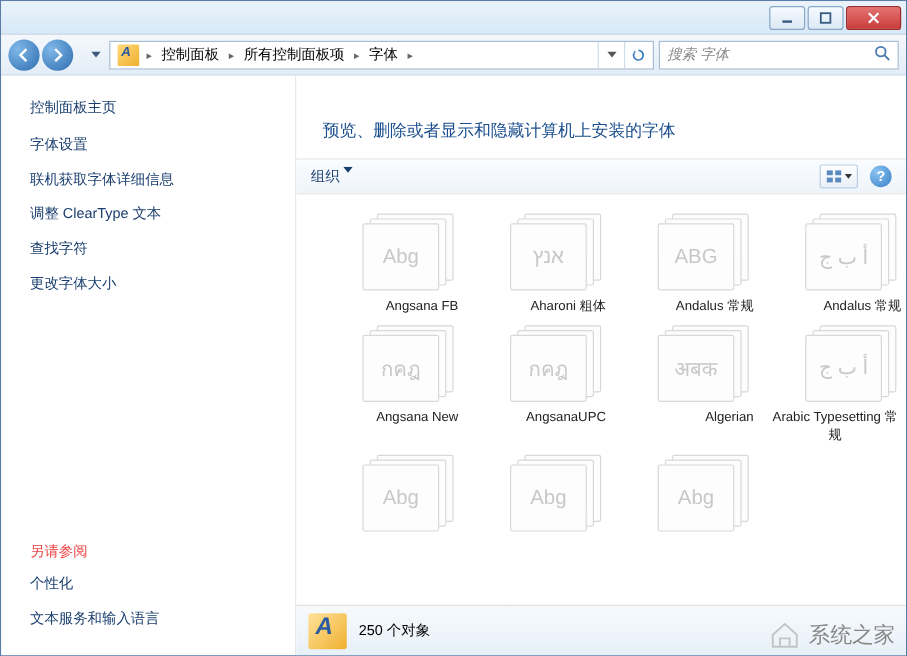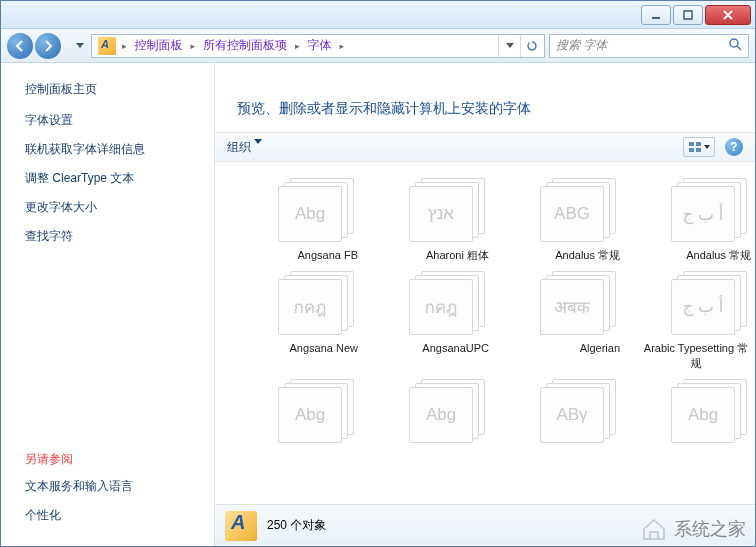--- a/index.html
+++ b/index.html
@@ -14,31 +14,31 @@
 
 .navbar { height: 34px; background: linear-gradient(to bottom, #f4f8fc, #e3edf7); display: flex; align-items: center; padding: 0 6px; border-bottom: 1px solid #c4d6e8; gap: 4px; }
 .navcircle { width: 26px; height: 26px; border-radius: 50%; background: radial-gradient(circle at 30% 30%, #7fb8e8, #2d6cb0); display: flex; align-items: center; justify-content: center; cursor: pointer; }
 .navcircle svg { width: 14px; height: 14px; fill: #fff; }
 .navpair { display: flex; gap: 2px; margin-right: 8px; }
 .navdrop { width: 14px; display: flex; align-items: center; justify-content: center; cursor: pointer; }
 
 .addressbar { flex: 1; height: 24px; border: 1px solid #a8bdd4; background: #fff; display: flex; align-items: center; padding: 0 2px; font-size: 12px; }
 .addr-icon { width: 18px; height: 18px; background: linear-gradient(135deg, #ffd97a, #f0b030); margin: 0 4px; position: relative; border-radius: 1px; }
 .addr-icon::after { content: "A"; position: absolute; font-size: 11px; color: #2a5aa0; font-weight: bold; font-style: italic; left: 3px; top: 1px; }
-.crumb { padding: 0 6px; color: #6d28d9; cursor: pointer; white-space: nowrap; }
+.crumb { padding: 0 6px; color: #000000; cursor: pointer; white-space: nowrap; }
 .crumb-sep { color: #666; font-size: 9px; padding: 0 2px; }
 .addr-tail { margin-left: auto; display: flex; }
 .addr-btn { width: 22px; height: 22px; border-left: 1px solid #d0dce8; display: flex; align-items: center; justify-content: center; cursor: pointer; }
 
 .searchbox { width: 200px; height: 24px; border: 1px solid #a8bdd4; background: #fff; display: flex; align-items: center; padding: 0 6px; font-size: 12px; color: #888; font-style: italic; }
 .searchbox .sicon { margin-left: auto; color: #4a7ab0; }
 
 .body { flex: 1; display: flex; overflow: hidden; }
 
-.sidebar { width: 214px; background: #fff; border-right: 1px solid #e0e0e0; padding: 18px 10px 10px 24px; display: flex; flex-direction: column; font-size: 12px; }
+.sidebar { width: 246px; background: #fff; border-right: 1px solid #e0e0e0; padding: 18px 10px 10px 24px; display: flex; flex-direction: column; font-size: 12px; }
 .side-head { color: #1a3e6e; font-size: 12px; margin-bottom: 14px; }
 .side-link { color: #1a3e6e; font-size: 12px; margin-bottom: 12px; cursor: pointer; }
 .side-spacer { flex: 1; }
 .side-sub { color: #ef4444; font-size: 12px; margin-bottom: 10px; }
 
 .main { flex: 1; display: flex; flex-direction: column; background: #fff; }
 .main-title { color: #1a4e8e; font-size: 14px; padding: 37px 22px 14px; }
 .toolbar { height: 30px; border-top: 1px solid #e6e6e6; border-bottom: 1px solid #e6e6e6; background: linear-gradient(to bottom, #fafcfe, #eef4fa); display: flex; align-items: center; padding: 0 12px; font-size: 12px; }
 .tool-item { color: #1a3e6e; cursor: pointer; display: flex; gap: 3px; }
 .tool-right { margin-left: auto; display: flex; align-items: center; gap: 10px; }
@@ -135,26 +135,26 @@
           </svg></span>
     </div>
   </div>
 
   <div class="body">
     <div class="sidebar">
       <div class="side-head">控制面板主页</div>
       <div class="side-link">字体设置</div>
       <div class="side-link">联机获取字体详细信息</div>
       <div class="side-link">调整 ClearType 文本</div>
+      <div class="side-link">查找字符</div>
       <div class="side-link">更改字体大小</div>
-      <div class="side-link">查找字符</div>
       <div class="side-spacer"></div>
       <div class="side-sub">另请参阅</div>
+      <div class="side-link">个性化</div>
       <div class="side-link">文本服务和输入语言</div>
-      <div class="side-link">个性化</div>
     </div>
 
     <div class="main">
       <div class="main-title">预览、删除或者显示和隐藏计算机上安装的字体</div>
 
       <div class="toolbar">
         <div class="tool-item">
           <span>组织</span>
           <svg width="8" height="6" viewBox="0 0 8 6">
               <path d="M0 0 L8 0 L4 5 Z" fill="#1a3e6e"></path>
@@ -255,28 +255,20 @@
                 <div class="stack s1"></div>
                 <div class="stack s2"></div>
                 <div class="stack s3">Abg</div>
               </div>
               <div class="font-label"></div>
             </div>
             <div class="font-item">
               <div class="font-thumb">
                 <div class="stack s1"></div>
                 <div class="stack s2"></div>
-                <div class="stack s3">ΑΒγ</div>
-              </div>
-              <div class="font-label"></div>
-            </div>
-            <div class="font-item">
-              <div class="font-thumb">
-                <div class="stack s1"></div>
-                <div class="stack s2"></div>
                 <div class="stack s3">Abg</div>
               </div>
               <div class="font-label"></div>
             </div>
           </div>
       </div>
 
       <div class="statusbar">
         <div class="status-icon"></div>
         <span>250 个对象</span>

